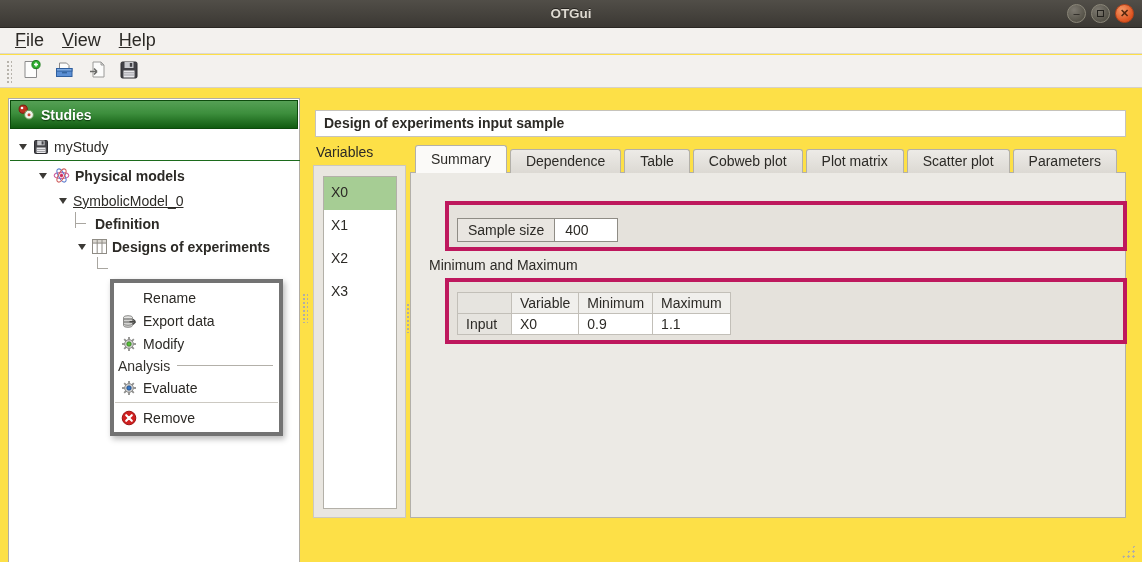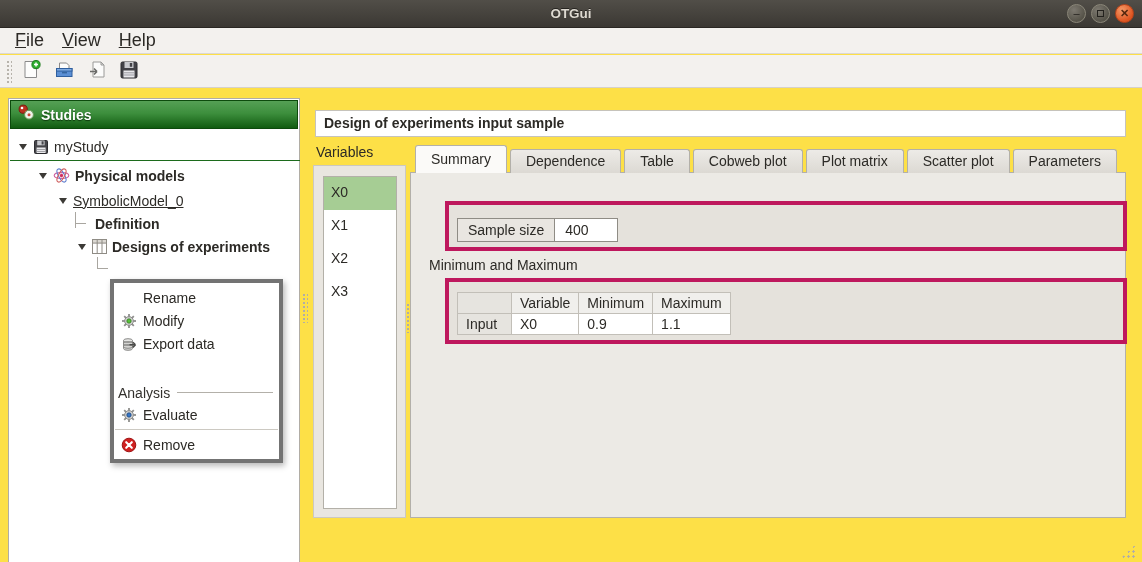--- a/index.html
+++ b/index.html
@@ -60,21 +60,21 @@
   .connector .h { position:absolute; left:0; height:1px; background:#a9a6a0; }
 
   
   .context-menu { position:absolute; left:110px; top:279px; width:173px;
     background:#ffffff; border:4px solid #737373; box-shadow:2px 3px 6px rgba(0,0,0,0.28);
     padding:3px 0; z-index:60; }
   .cm-item { height:23px; display:flex; align-items:center; padding:0 8px 0 6px;
     font-size:14px; gap:6px; }
   .cm-icon { width:17px; height:17px; display:flex; align-items:center; justify-content:center; }
   .cm-section { height:21px; display:flex; align-items:center; padding:0 6px 0 4px;
-    font-size:14px; color:#33312d;margin-top:27px; }
+    font-size:14px; color:#33312d; }
   .cm-section .line { flex:1; border-top:1px solid #b3b0a9; margin-left:7px; }
   .cm-sep { border-top:1px solid #ccc9c2; margin:3px 1px; }
 
   
   .doc-title-box { position:absolute; left:315px; top:110px; width:811px; height:27px;
     background:#ffffff; border:1px solid #c6c3bb; line-height:25px; padding-left:8px;
     font-weight:bold; font-size:14px; }
   .variables-label { position:absolute; left:316px; top:144px; font-size:14px; }
   .variables-panel { position:absolute; left:313px; top:165px; width:93px; height:353px;
     background:#e9e6e0; border:1px solid #cbc8c0; }
@@ -267,47 +267,47 @@
   </div>
 
   <div class="context-menu">
     <div class="cm-item">
       <span class="cm-icon"></span>
       <span>Rename</span>
     </div>
     <div class="cm-item">
       <span class="cm-icon">
         <svg width="16" height="16" viewBox="0 0 16 16">
+          <path d="M2.5 4.5 v8 a4.5 1.8 0 0 0 9 0 v-8" fill="#d4d4d2" stroke="#8a8a88"></path>
+          <ellipse cx="7" cy="4.5" rx="4.5" ry="1.8" fill="#e6e6e4" stroke="#8a8a88"></ellipse>
+          <ellipse cx="7" cy="7.5" rx="4.5" ry="1.8" fill="none" stroke="#8a8a88"></ellipse>
+          <ellipse cx="7" cy="10.5" rx="4.5" ry="1.8" fill="none" stroke="#8a8a88"></ellipse>
+          <path d="M8.5 8.8 h6 M14.5 8.8 l-2.6 -2.6 M14.5 8.8 l-2.6 2.6" stroke="#4a4a48" stroke-width="1.5" fill="none"></path>
+        </svg>
+      </span>
+      <span>Export data</span>
+    </div>
+    <div class="cm-item">
+      <span class="cm-icon">
+        <svg width="16" height="16" viewBox="0 0 16 16">
           <g stroke="#8e8e8c" stroke-width="1.8">
             <line x1="8" y1="1" x2="8" y2="4"></line>
               <line x1="8" y1="12" x2="8" y2="15"></line>
             <line x1="1" y1="8" x2="4" y2="8"></line>
               <line x1="12" y1="8" x2="15" y2="8"></line>
             <line x1="3.2" y1="3.2" x2="5.2" y2="5.2"></line>
               <line x1="10.8" y1="10.8" x2="12.8" y2="12.8"></line>
             <line x1="3.2" y1="12.8" x2="5.2" y2="10.8"></line>
               <line x1="10.8" y1="5.2" x2="12.8" y2="3.2"></line>
           </g>
           <circle cx="8" cy="8" r="4.4" fill="#cccccb" stroke="#8e8e8c"></circle>
           <circle cx="8" cy="8" r="2.1" fill="#57c438" stroke="#3a8a24"></circle>
         </svg>
       </span>
       <span>Modify</span>
-    </div>
-    <div class="cm-item">
-      <span class="cm-icon">
-        <svg width="16" height="16" viewBox="0 0 16 16">
-          <path d="M2.5 4.5 v8 a4.5 1.8 0 0 0 9 0 v-8" fill="#d4d4d2" stroke="#8a8a88"></path>
-          <ellipse cx="7" cy="4.5" rx="4.5" ry="1.8" fill="#e6e6e4" stroke="#8a8a88"></ellipse>
-          <ellipse cx="7" cy="7.5" rx="4.5" ry="1.8" fill="none" stroke="#8a8a88"></ellipse>
-          <ellipse cx="7" cy="10.5" rx="4.5" ry="1.8" fill="none" stroke="#8a8a88"></ellipse>
-          <path d="M8.5 8.8 h6 M14.5 8.8 l-2.6 -2.6 M14.5 8.8 l-2.6 2.6" stroke="#4a4a48" stroke-width="1.5" fill="none"></path>
-        </svg>
-      </span>
-      <span>Export data</span>
     </div>
     <div class="cm-section">
       <span>Analysis</span>
       <span class="line"></span>
     </div>
     <div class="cm-item">
       <span class="cm-icon">
         <svg width="16" height="16" viewBox="0 0 16 16">
           <g stroke="#8e8e8c" stroke-width="1.8">
             <line x1="8" y1="1" x2="8" y2="4"></line>

